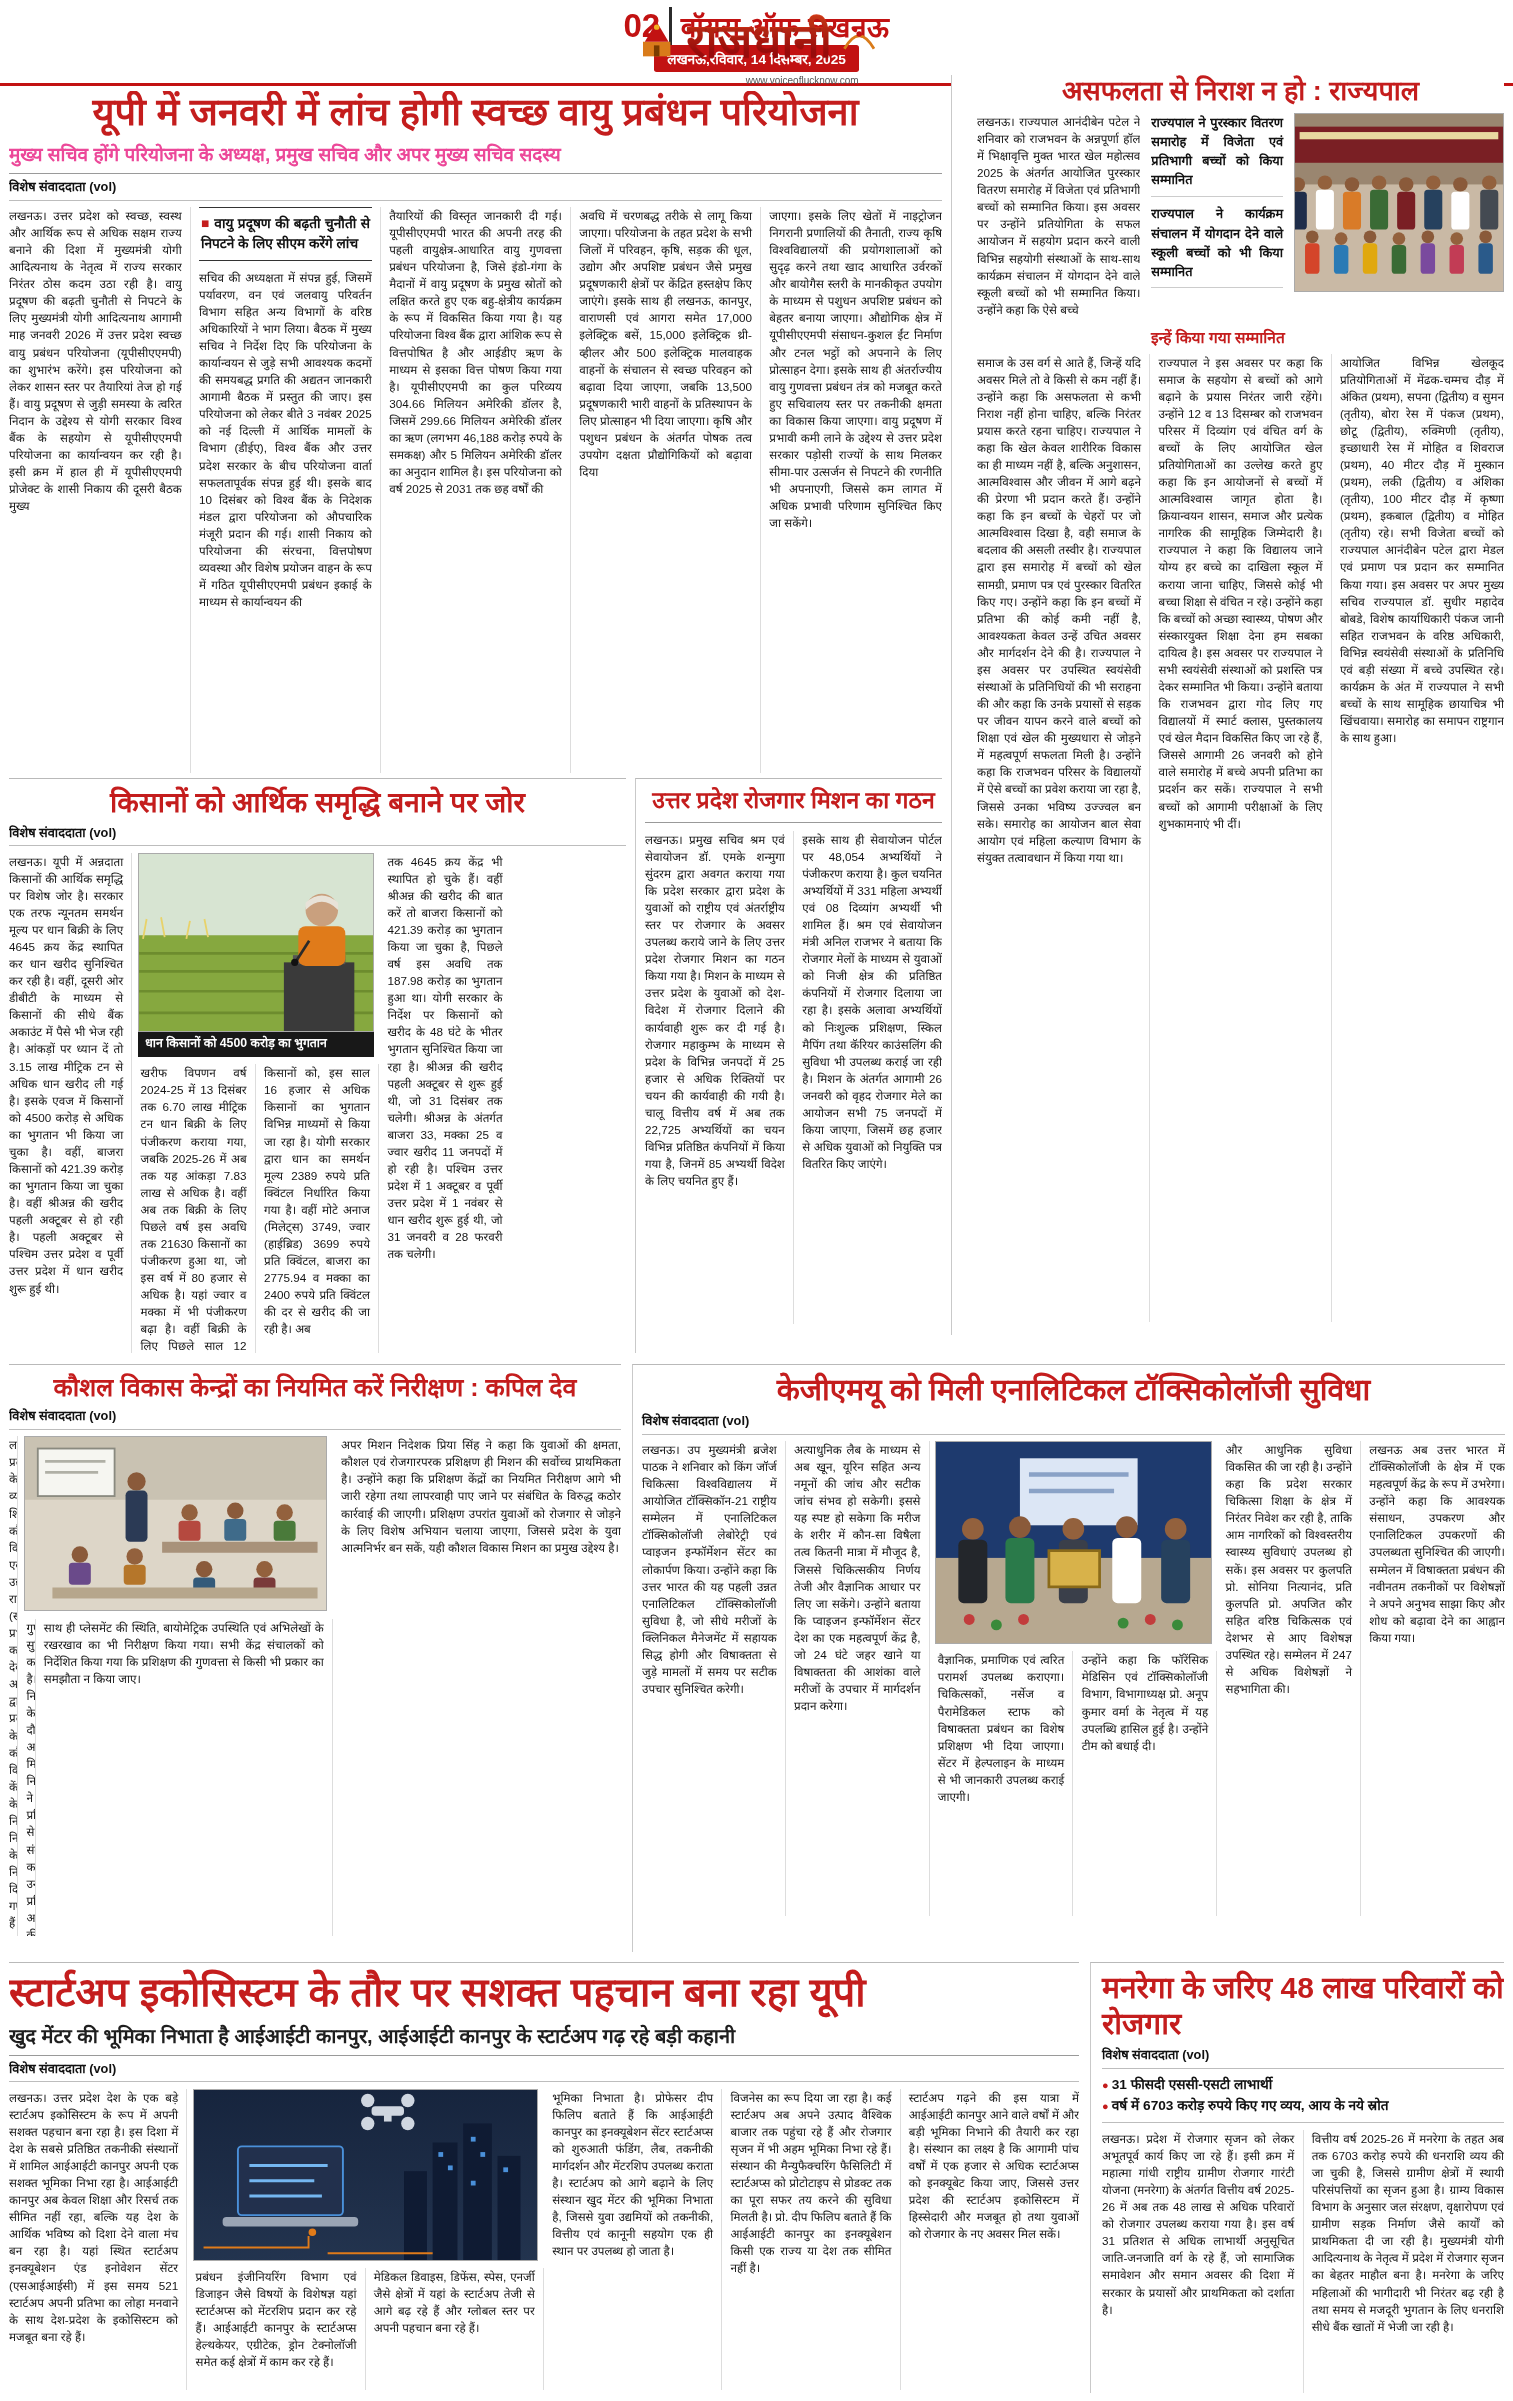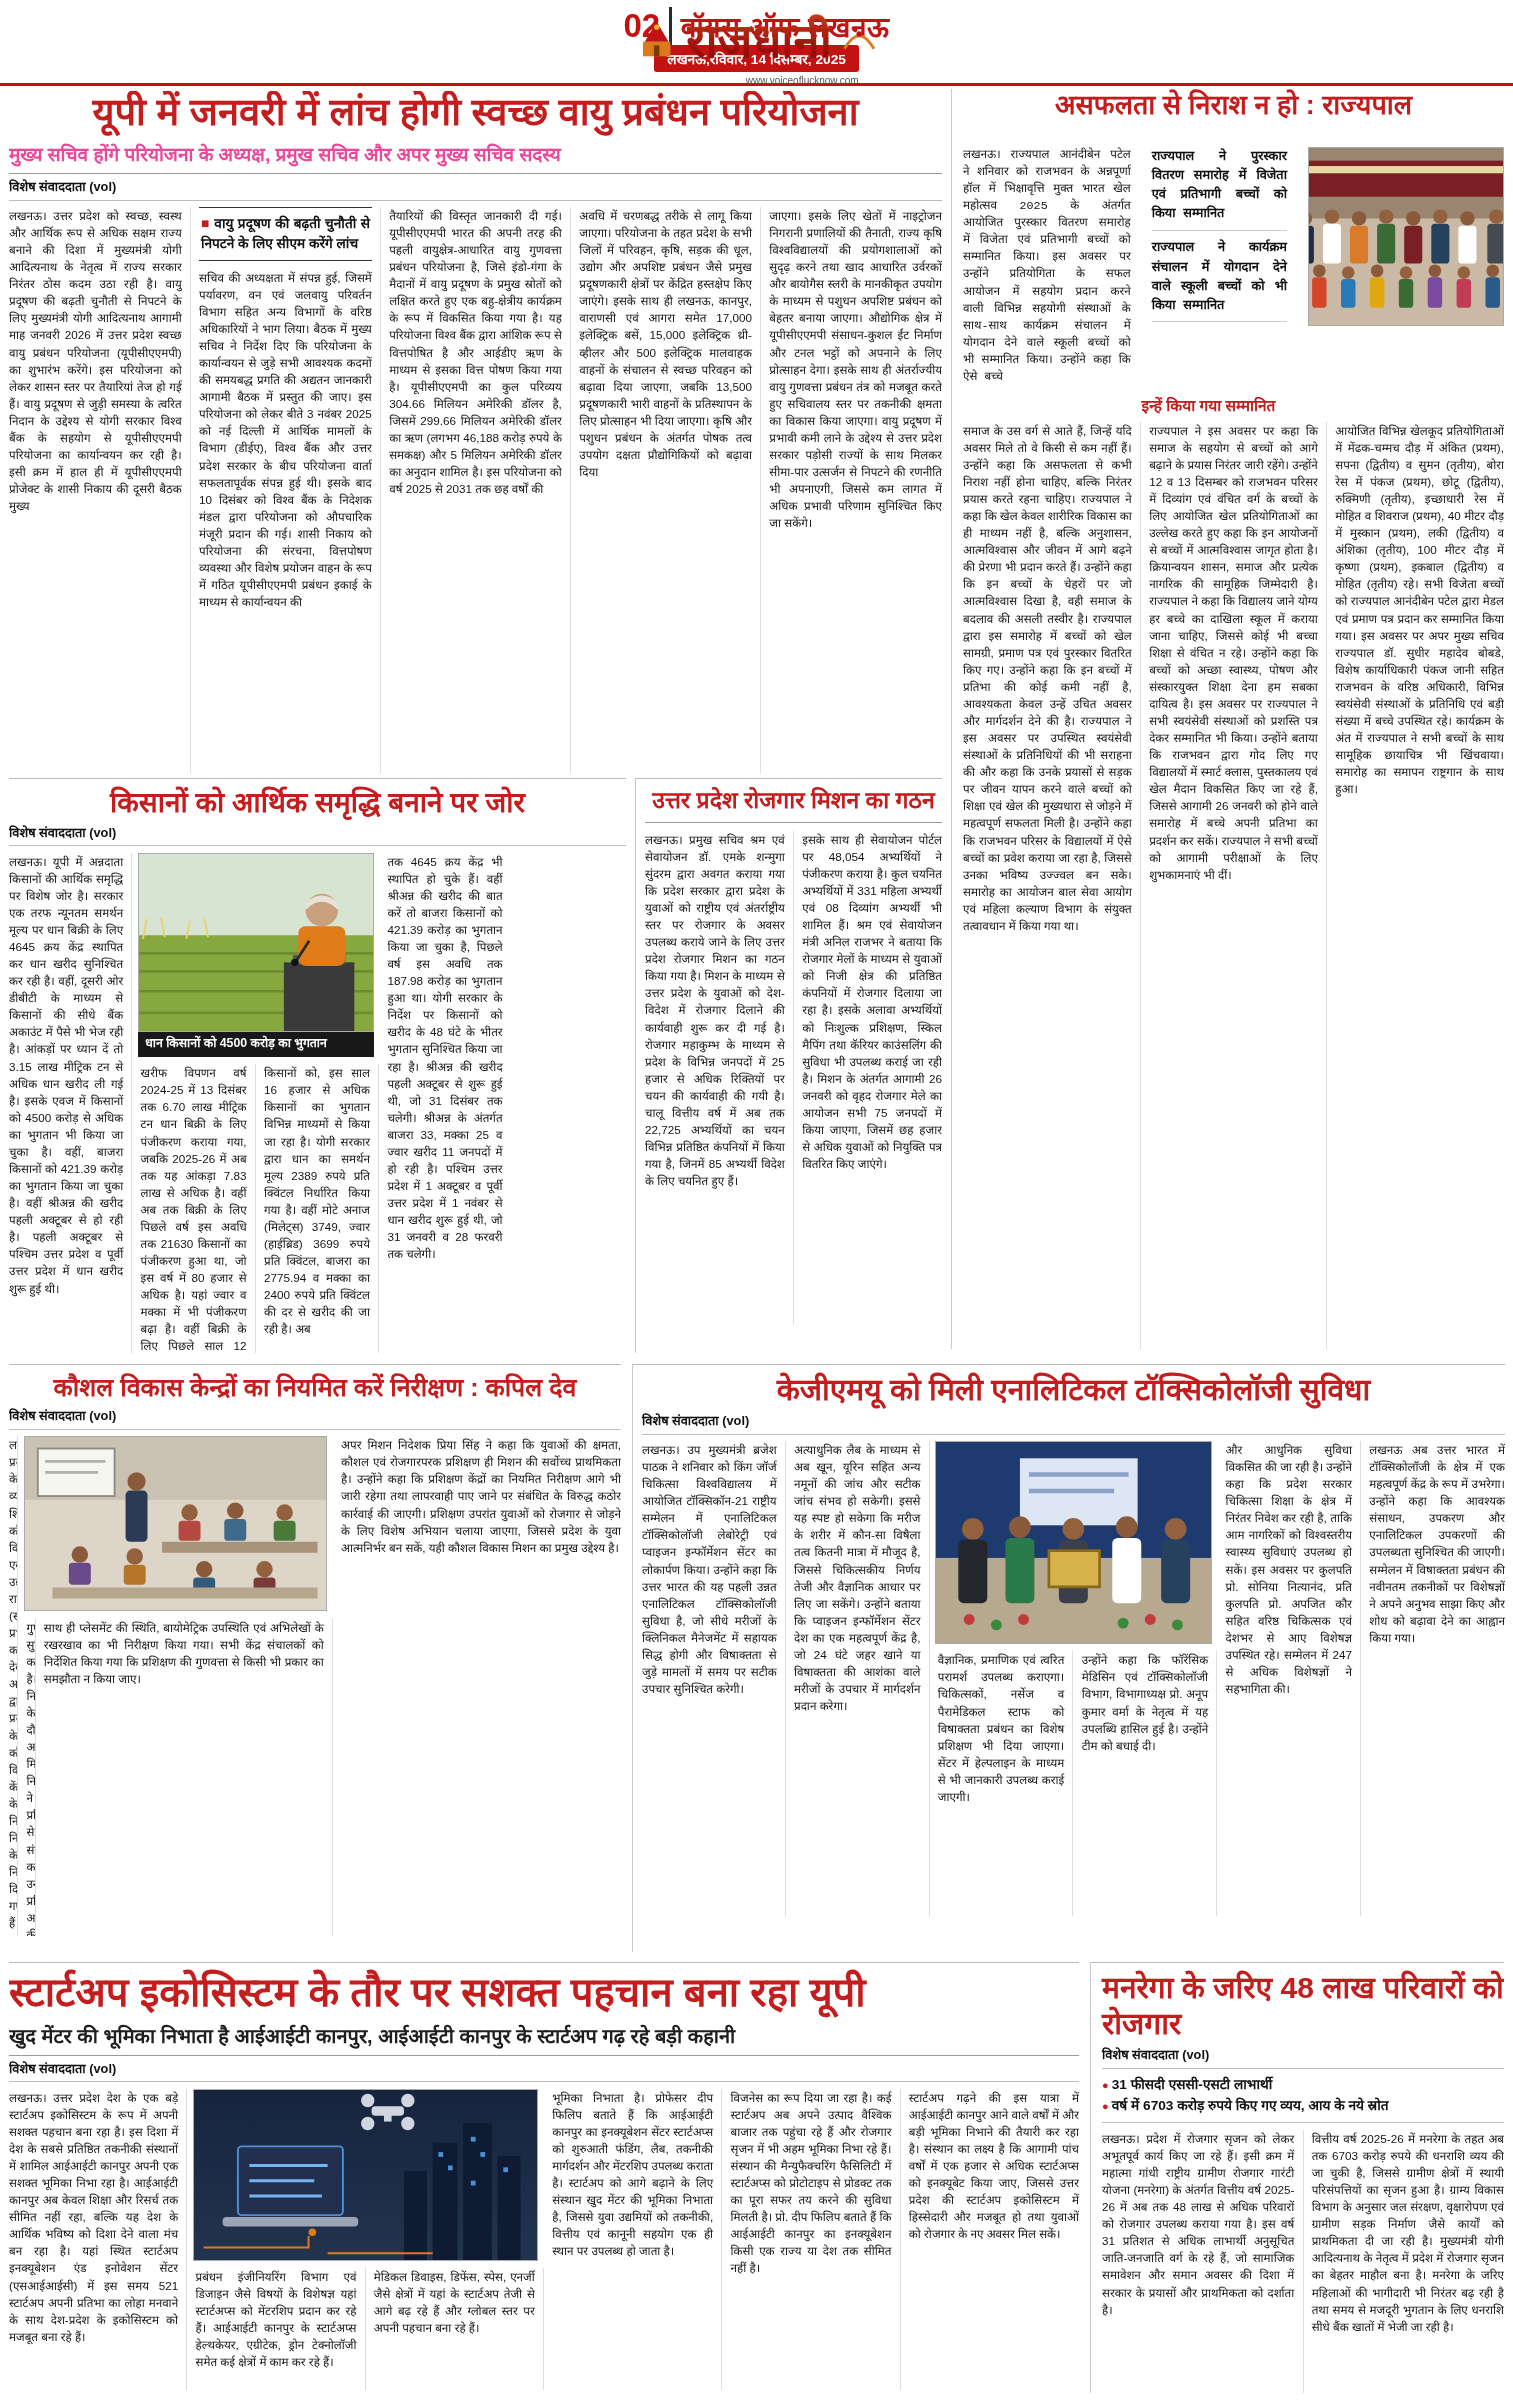--- a/index.html
+++ b/index.html
@@ -37,23 +37,23 @@
 
   
   #art-air { left:9px; top:91px; width:933px; height:683px; }
   #art-air .head { font-size:38px; line-height:1.12; text-align:center; }
   #art-air .sub { font-size:19px; font-weight:bold; color:#ec4899; margin:7.3px 0 0; padding-bottom:6.4px; border-bottom:0.9px solid #9a9a9a; }
   #art-air .body { margin-top:3.7px; height:566px; }
   .inset { border-top:1.8px solid #333; border-bottom:1.8px solid #333; padding:6.4px 1.8px; margin-bottom:7.3px; font-size:13.7px; font-weight:bold; line-height:1.45; color:#111; }
   .inset::before { content:"■ "; color:#c41d1d; }
 
   
-  #art-gov { left:951px; top:89px; width:553px; height:1260px; border-left:0.9px solid #c9c9c9; padding-left:11px; }
+  #art-gov { left:951px; top:75px; width:553px; height:1260px; border-left:0.9px solid #c9c9c9; padding-left:25px; }
   #art-gov .head { font-size:27px; text-align:center; line-height:1.2; padding-bottom:5.5px; }
-  .gov-top { display:flex; gap:21px; margin-top:20px;font-family:Liberation Mono, monospace; }
+  .gov-top { display:flex; gap:11px; margin-top:0; }
   .gov-c1a { width:31%; overflow:hidden; }
   .gov-intros { width:25%; display:flex; flex-direction:column; gap:7.3px; }
   .gov-intro { font-weight:bold; font-size:12.8px; line-height:1.5; text-align:justify; color:#111; border-bottom:0.9px solid #ccc; padding-bottom:6.4px; }
   .gov-photo { flex:1; height:179px; }
   .gov-heading { font-size:15.5px; color:#c41d1d; font-weight:bold; margin:8.2px 0 5.5px 33%; }
   .gov-cols { height:968px; }
 
   
   .grid { display:grid; column-gap:0; }
   .gcell { padding:0 8.2px; overflow:hidden; }

